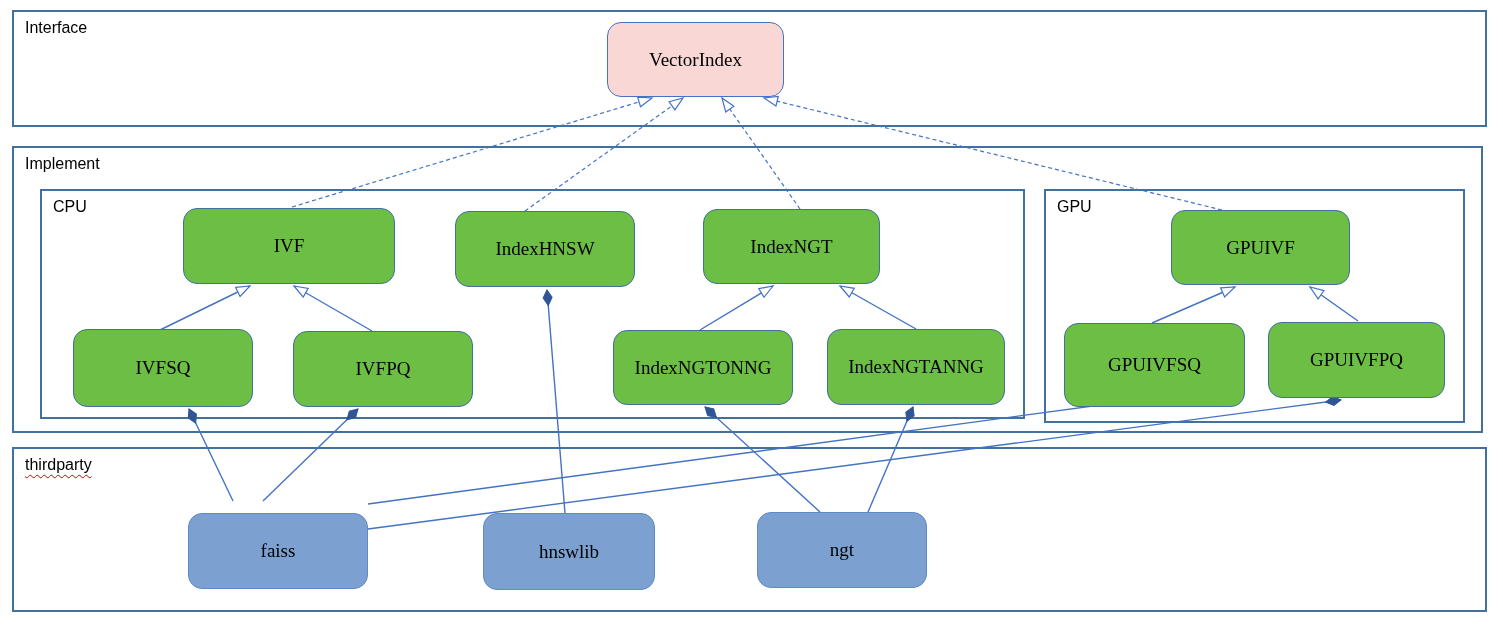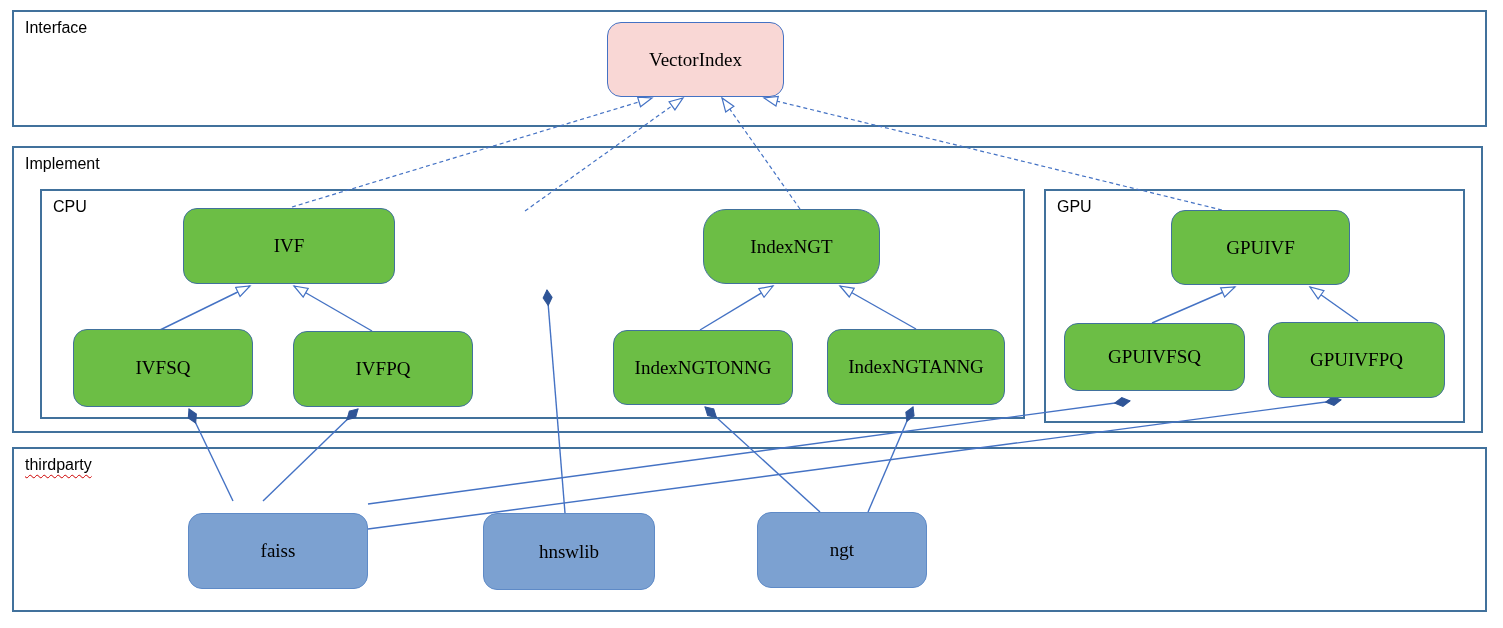--- a/index.html
+++ b/index.html
@@ -135,40 +135,43 @@
     <line class="edge" x1="868" y1="512" x2="913" y2="407" marker-end="url(#dia)"></line>
   </svg>
 
   <div class="node pink" style="left:607px; top:22px; width:177px; height:75px;">
     <span>VectorIndex</span>
   </div>
 
   <div class="node green" style="left:183px; top:208px; width:212px; height:76px;">
     <span>IVF</span>
   </div>
-  <div class="node green" style="left:703px; top:209px; width:177px; height:75px;border-radius:23px;">
+  <div class="node green" style="left:455px; top:211px; width:180px; height:76px;">
+    <span>IndexHNSW</span>
+  </div>
+  <div class="node green" style="left:703px; top:209px; width:177px; height:75px;">
     <span>IndexNGT</span>
   </div>
   <div class="node green" style="left:73px; top:329px; width:180px; height:78px;">
     <span>IVFSQ</span>
   </div>
   <div class="node green" style="left:293px; top:331px; width:180px; height:76px;">
     <span>IVFPQ</span>
   </div>
   <div class="node green" style="left:613px; top:330px; width:180px; height:75px;">
     <span>IndexNGTONNG</span>
   </div>
   <div class="node green" style="left:827px; top:329px; width:178px; height:76px;">
     <span>IndexNGTANNG</span>
   </div>
 
   <div class="node green" style="left:1171px; top:210px; width:179px; height:75px;">
     <span>GPUIVF</span>
   </div>
-  <div class="node green" style="left:1064px; top:323px; width:181px; height:68px;">
+  <div class="node green" style="left:1064px; top:323px; width:181px; height:84px;">
     <span>GPUIVFSQ</span>
   </div>
   <div class="node green" style="left:1268px; top:322px; width:177px; height:76px;">
     <span>GPUIVFPQ</span>
   </div>
 
   <div class="node blue" style="left:188px; top:501px; width:180px; height:76px;margin-top:12px;">
     <span>faiss</span>
   </div>
   <div class="node blue" style="left:483px; top:513px; width:172px; height:77px;">

